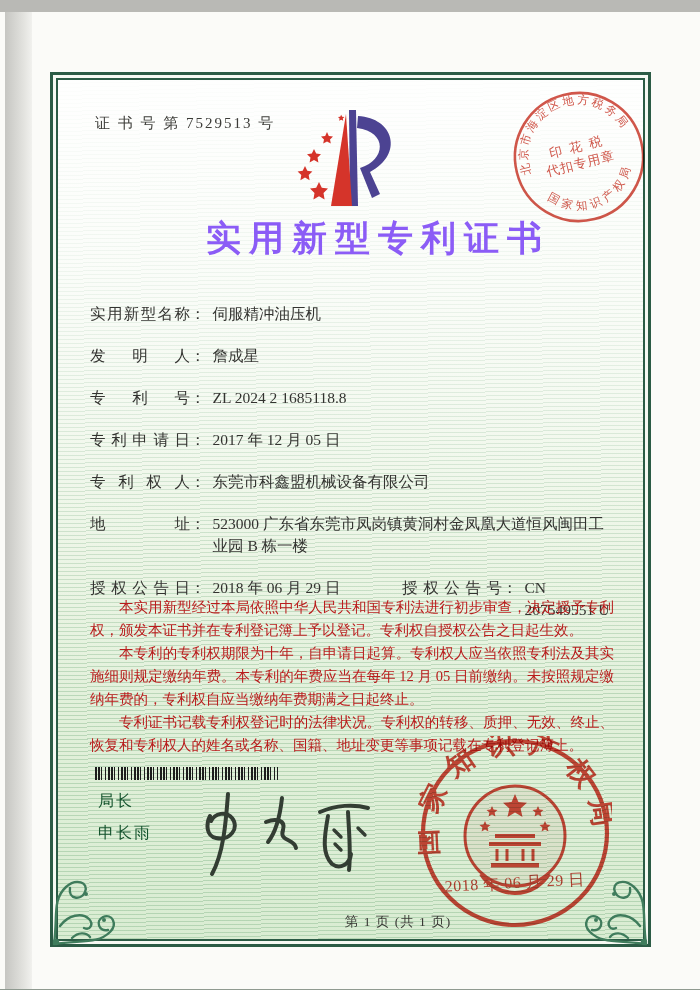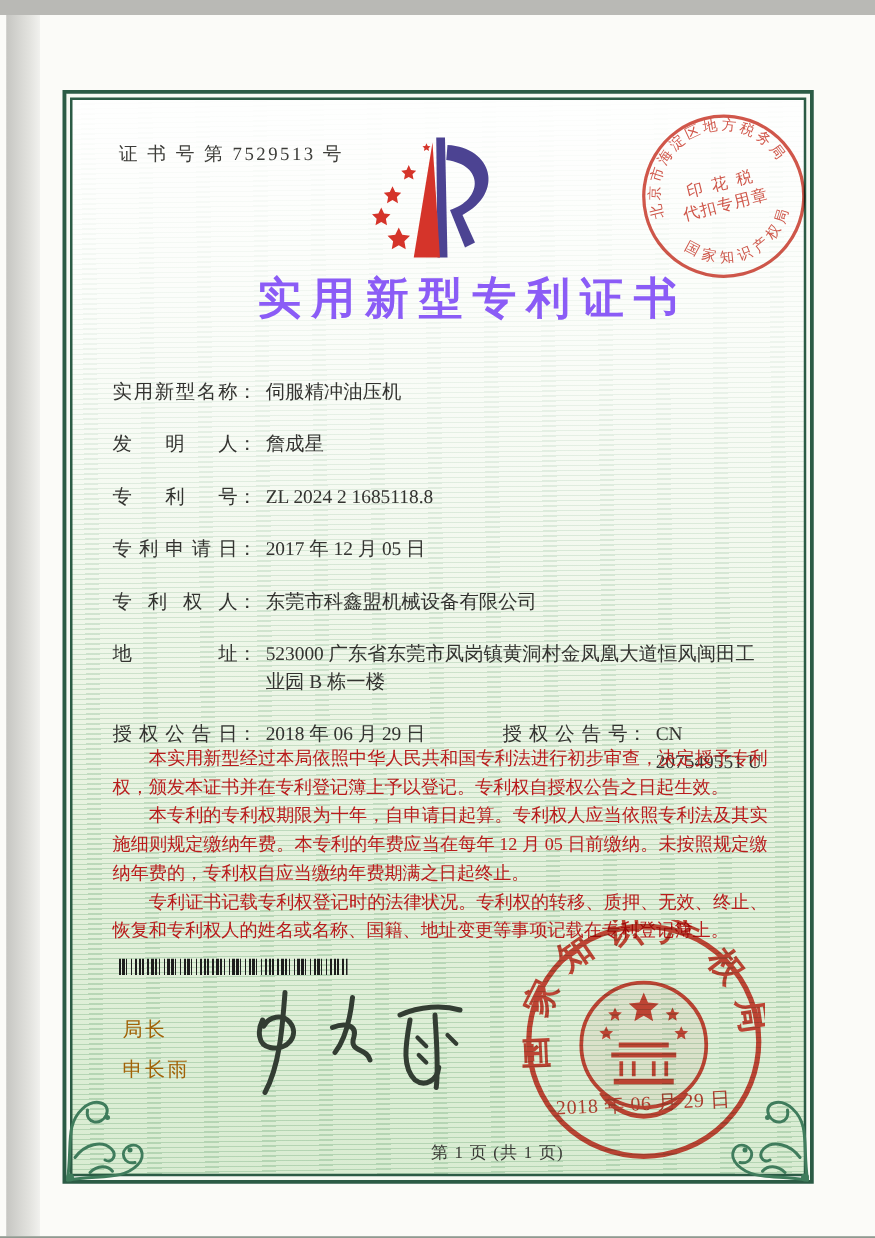--- a/index.html
+++ b/index.html
@@ -47,21 +47,21 @@
     font-size:14.5px;line-height:23px;text-align:justify;color:#b91c1c;}
   .paragraphs p{margin:0;text-indent:2em;}
 
   .barcode{position:absolute;left:95px;top:755px;width:183px;height:13px;
     background:repeating-linear-gradient(90deg,
       #1d1d1d 0 2px, transparent 2px 3px,
       #1d1d1d 3px 5px, transparent 5px 6px,
       #1d1d1d 6px 7px, transparent 7px 10px,
       #1d1d1d 10px 11px, transparent 11px 13px);}
 
-  .signatory{position:absolute;left:98px;top:797px;font-size:16px;line-height:32px;color:#a16207;letter-spacing:2px;}
+  .signatory{position:absolute;left:98px;top:773px;font-size:16px;line-height:32px;color:#14532d;letter-spacing:2px;}
   .signature{position:absolute;left:182px;top:768px;width:210px;height:104px;color:#333d33;}
 
   .seal{position:absolute;left:418px;top:724px;width:194px;height:194px;
     mix-blend-mode:multiply;opacity:.92;}
 
   .footer{position:absolute;left:0;top:901px;width:700px;text-align:center;
     font-size:13.5px;letter-spacing:1px;color:#3a3a36;padding-left:48px;}
 
   svg text{font-family:"Liberation Serif","DejaVu Serif",serif;}
 </style>

